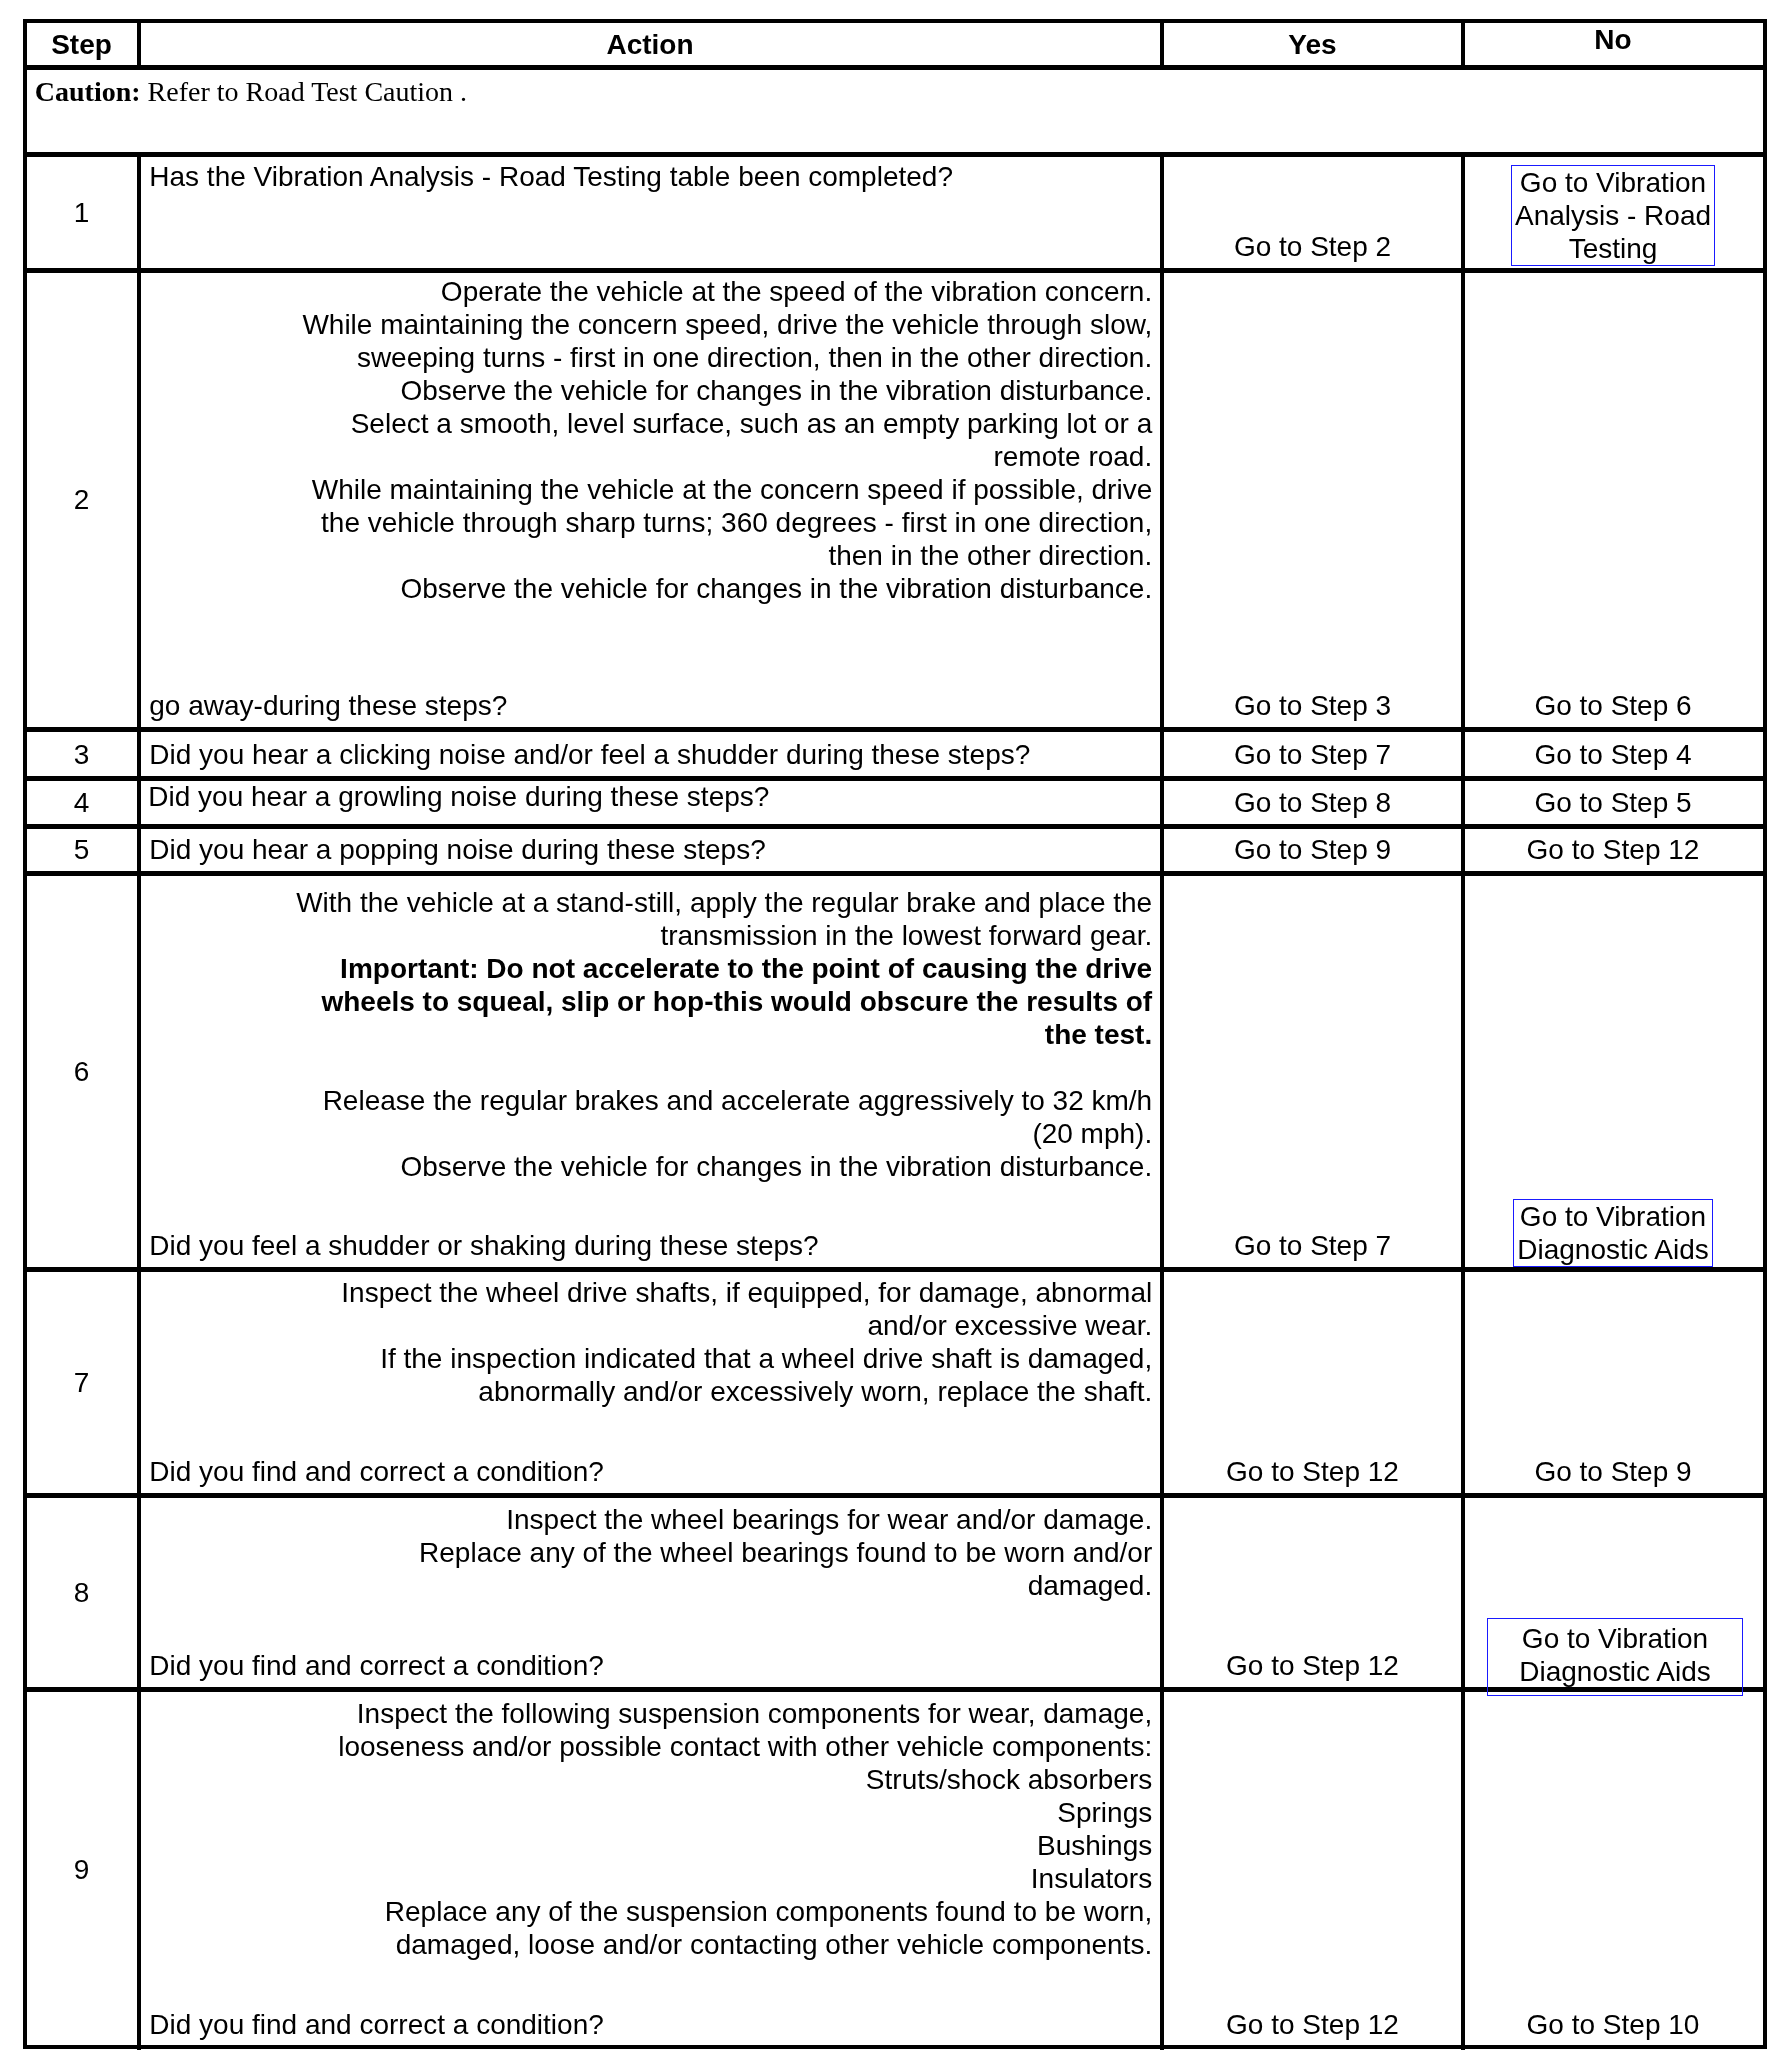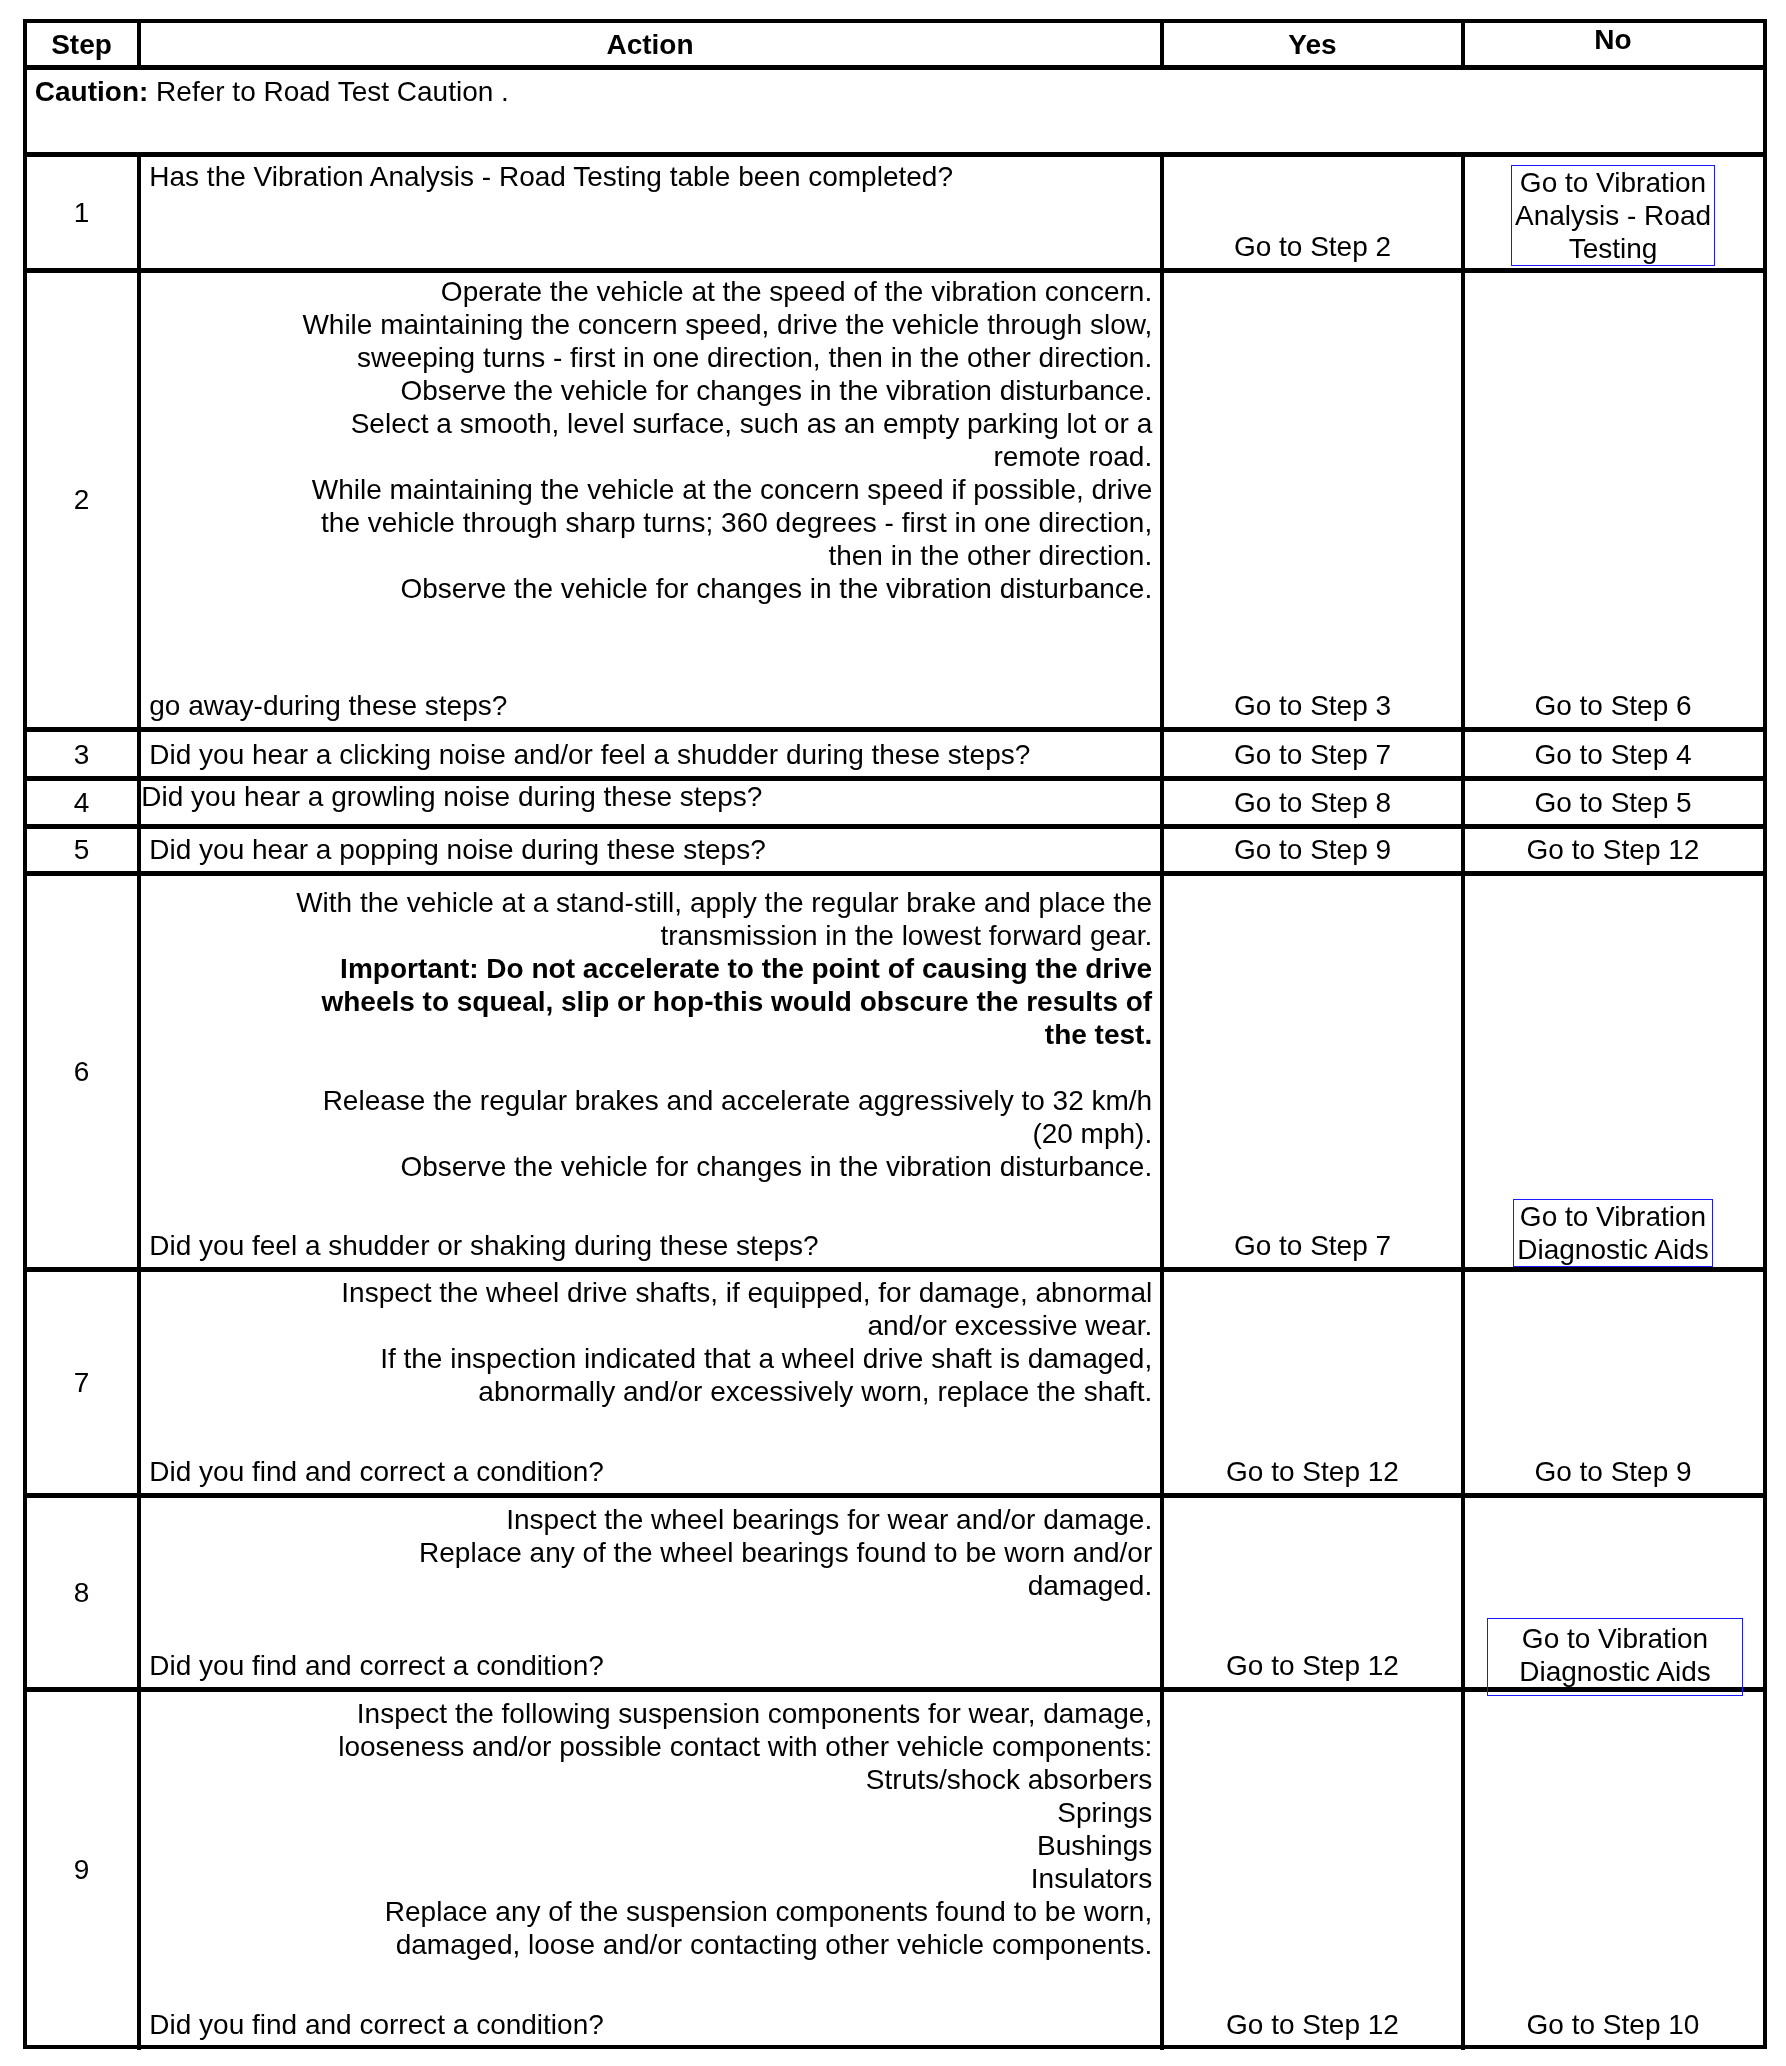--- a/index.html
+++ b/index.html
@@ -13,21 +13,21 @@
   .hdr { font-weight: bold; display: flex; align-items: center; justify-content: center; }
   .stepnum { display: flex; align-items: center; justify-content: center; }
   .yn { display: flex; flex-direction: column; justify-content: flex-end; align-items: center;
         text-align: center; padding-bottom: 4.7px; }
   .action { padding: 3.1px 7.8px 4.7px 9.3px; display: flex; flex-direction: column; }
   .action .body { flex: 1; }
   .ind1 { padding-left: 124px; text-align: right; }
   .bold { font-weight: bold; }
   .gap { height: 33px; }
   .link { border: 1.6px solid #1a1aff; display: inline-block; padding: 0 3.1px; line-height: 33px; }
-  .caution { padding: 4.7px 7.8px; }
+  .caution { padding: 4.7px 7.8px; font-family: Liberation Serif, serif; }
   .caution b { font-weight: bold; }
 </style>
 </head>
 <body>
 
 <div class="tbl"></div>
 
 <div class="hline" style="top:65px"></div>
 <div class="hline" style="top:152px"></div>
 <div class="hline" style="top:268px"></div>
@@ -101,21 +101,21 @@
   <div>Did you hear a clicking noise and/or feel a shudder during these steps?</div>
 </div>
 <div class="cell yn" style="left:1164px; top:732px; width:297px; height:44px">
   <span>Go to Step 7</span>
 </div>
 <div class="cell yn" style="left:1465px; top:732px; width:296px; height:44px">
   <span>Go to Step 4</span>
 </div>
 
 <div class="cell stepnum" style="left:27px; top:781px; width:109px; height:43px">4</div>
-<div class="cell action" style="left:132px; top:781px; width:1020px; height:30px; justify-content:center; padding-top:0; padding-bottom:0">
+<div class="cell action" style="left:139px; top:781px; width:1020px; height:30px; justify-content:center; padding-top:0; padding-bottom:0">
   <div>Did you hear a growling noise during these steps?</div>
 </div>
 <div class="cell yn" style="left:1164px; top:781px; width:297px; height:43px">
   <span>Go to Step 8</span>
 </div>
 <div class="cell yn" style="left:1465px; top:781px; width:296px; height:43px">
   <span>Go to Step 5</span>
 </div>
 
 <div class="cell stepnum" style="left:27px; top:828px; width:109px; height:43px">5</div>

